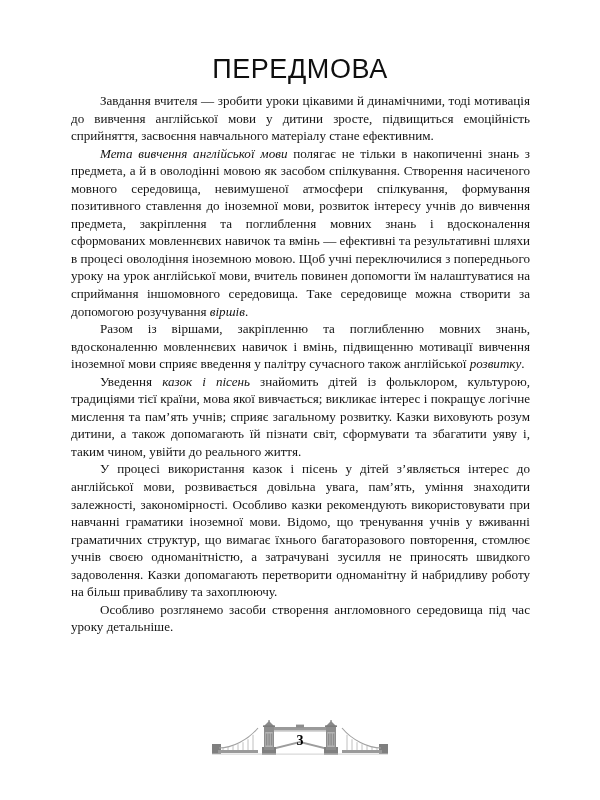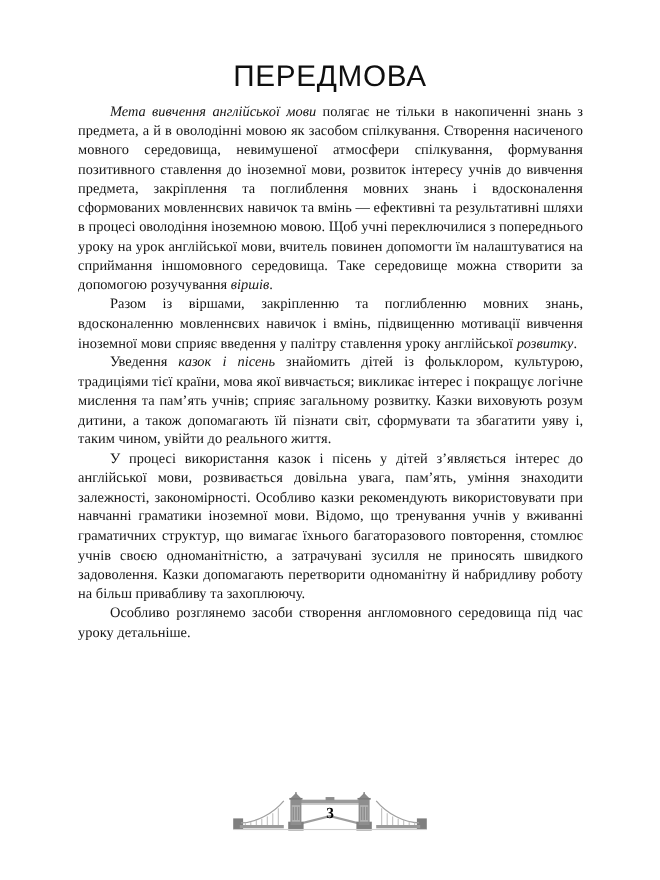--- a/index.html
+++ b/index.html
@@ -106,22 +106,23 @@
   }
 </style>
 </head>
 <body>
 
 <div class="page">
 
   <h1 class="chapter-title">ПЕРЕДМОВА</h1>
 
   <div class="body-text">
+    <p class="para"><span>Завдання вчителя — зробити уроки цікавими й динамічними, тоді мотивація до вивчення англійської мови у дитини зросте, підвищиться емоційність сприйняття, засвоєння навчального матеріалу стане ефективним.</span></p>
     <p class="para"><span class="ital">Мета вивчення англійської мови</span><span> полягає не тільки в накопиченні знань з предмета, а й в оволодінні мовою як засобом спілкування. Створення насиченого мовного середовища, невимушеної атмосфери спілкування, формування позитивного ставлення до іноземної мови, розвиток інтересу учнів до вивчення предмета, закріплення та поглиблення мовних знань і вдосконалення сформованих мовленнєвих навичок та вмінь — ефективні та результативні шляхи в процесі оволодіння іноземною мовою. Щоб учні переключилися з попереднього уроку на урок англійської мови, вчитель повинен допомогти їм налаштуватися на сприймання іншомовного середовища. Таке середовище можна створити за допомогою розучування </span><span class="ital">віршів</span><span>.</span></p>
-    <p class="para"><span>Разом із віршами, закріпленню та поглибленню мовних знань, вдосконаленню мовленнєвих навичок і вмінь, підвищенню мотивації вивчення іноземної мови сприяє введення у палітру ставлення уроку англійської </span><span class="ital">розвитку</span><span>.</span></p>
+    <p class="para"><span>Разом із віршами, закріпленню та поглибленню мовних знань, вдосконаленню мовленнєвих навичок і вмінь, підвищенню мотивації вивчення іноземної мови сприяє введення у палітру сучасного також англійської </span><span class="ital">розвитку</span><span>.</span></p>
     <p class="para"><span>Уведення </span><span class="ital">казок і пісень</span><span> знайомить дітей із фольклором, культурою, традиціями тієї країни, мова якої вивчається; викликає інтерес і покращує логічне мислення та пам’ять учнів; сприяє загальному розвитку. Казки виховують розум дитини, а також допомагають їй пізнати світ, сформувати та збагатити уяву і, таким чином, увійти до реального життя.</span></p>
     <p class="para"><span>У процесі використання казок і пісень у дітей з’являється інтерес до англійської мови, розвивається довільна увага, пам’ять, уміння знаходити залежності, закономірності. Особливо казки рекомендують використовувати при навчанні граматики іноземної мови. Відомо, що тренування учнів у вживанні граматичних структур, що вимагає їхнього багаторазового повторення, стомлює учнів своєю одноманітністю, а затрачувані зусилля не приносять швидкого задоволення. Казки допомагають перетворити одноманітну й набридливу роботу на більш привабливу та захоплюючу.</span></p>
     <p class="para"><span>Особливо розглянемо засоби створення англомовного середовища під час уроку детальніше.</span></p>
   </div>
 
   <div class="footer">
     <div class="bridge-wrap">
       <svg class="bridge-svg" viewBox="0 0 180 44" xmlns="http://www.w3.org/2000/svg" aria-hidden="true">
         <g>
 

